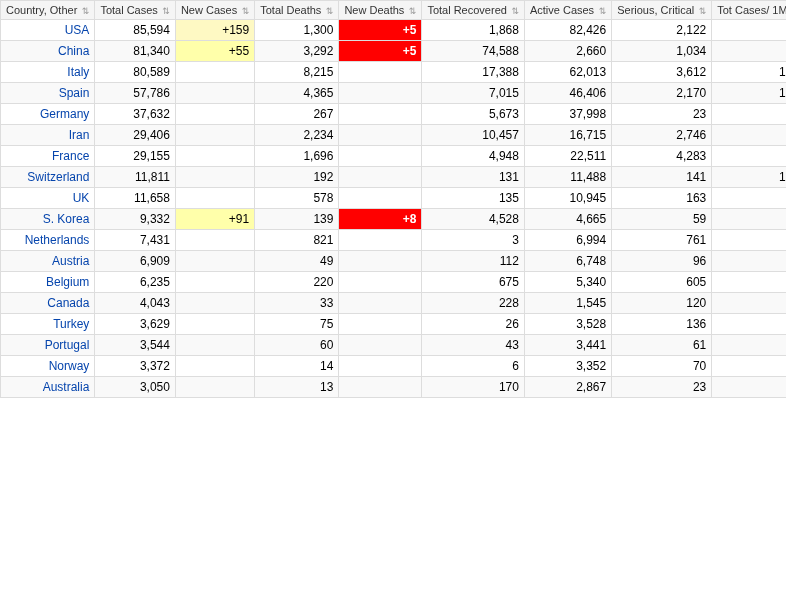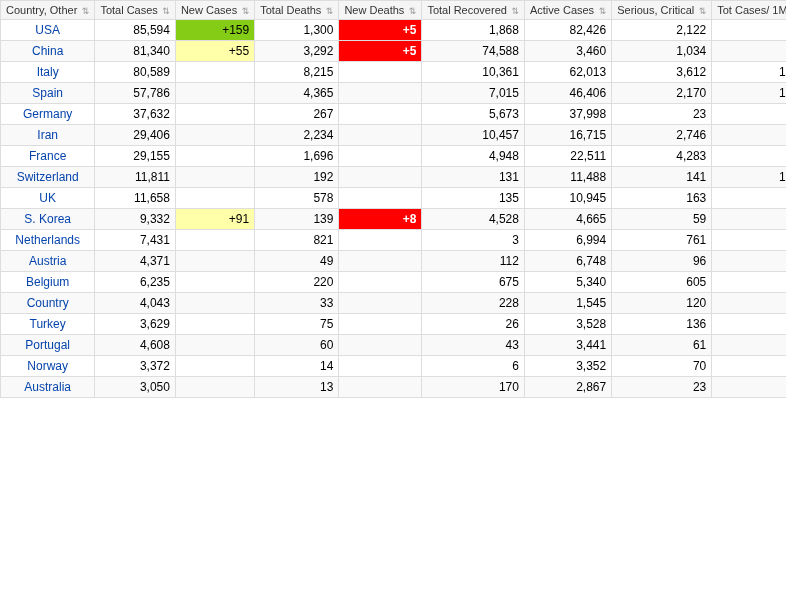--- a/index.html
+++ b/index.html
@@ -1,23 +1,23 @@
 <!DOCTYPE html>
 <html><head>
   <meta charset="utf-8">
   <style>
     * { box-sizing: border-box; margin: 0; padding: 0; }
     body { font-family: Arial, sans-serif; font-size: 12px; background: #fff; }
     table { width: 786px; border-collapse: collapse; }
     th, td { border: 1px solid #ddd; padding: 3px 5px; text-align: right; white-space: nowrap; }
     th { background: #f5f5f5; color: #333; font-size: 11px; font-weight: normal; cursor: pointer; position: relative; }
     th .sort-icon { font-size: 9px; color: #999; margin-left: 2px; }
-    td.country-col { text-align: center; }
+    td.country-col { text-align: right; }
     td a { color: #0645ad; text-decoration: none; }
-    .new-cases-yellow { background: #84cc16; }
+    .new-cases-yellow { background: #fef9c3; }
     .new-deaths-red { background: #ff0000; color: #fff; font-weight: bold; }
     tr:nth-child(even) { background: #f9f9f9; }
     tr:nth-child(even) .new-cases-yellow { background: #ffffaa; }
     tr:nth-child(even) .new-deaths-red { background: #ff0000; }
     th:first-child { text-align: left; }
   </style>
 </head>
 <body>
 
 <table>
@@ -46,31 +46,31 @@
         <td>2,122</td>
         <td>259</td>
       </tr>
       <tr>
         <td class="country-col"><a href="#">China</a></td>
         <td>81,340</td>
         <td class="new-cases-yellow">+55</td>
         <td>3,292</td>
         <td class="new-deaths-red">+5</td>
         <td>74,588</td>
-        <td>3,460</td>
+        <td>2,660</td>
         <td>1,034</td>
         <td>57</td>
       </tr>
       <tr>
         <td class="country-col"><a href="#">Italy</a></td>
         <td>80,589</td>
         <td></td>
         <td>8,215</td>
         <td></td>
-        <td>10,361</td>
+        <td>17,388</td>
         <td>62,013</td>
         <td>3,612</td>
         <td>1,333</td>
       </tr>
       <tr>
         <td class="country-col"><a href="#">Spain</a></td>
         <td>57,786</td>
         <td></td>
         <td>4,365</td>
         <td></td>
@@ -151,42 +151,42 @@
         <td></td>
         <td>821</td>
         <td></td>
         <td>3</td>
         <td>6,994</td>
         <td>761</td>
         <td>434</td>
       </tr>
       <tr>
         <td class="country-col"><a href="#">Austria</a></td>
-        <td>4,371</td>
+        <td>6,909</td>
         <td></td>
         <td>49</td>
         <td></td>
         <td>112</td>
         <td>6,748</td>
         <td>96</td>
         <td>767</td>
       </tr>
       <tr>
         <td class="country-col"><a href="#">Belgium</a></td>
         <td>6,235</td>
         <td></td>
         <td>220</td>
         <td></td>
         <td>675</td>
         <td>5,340</td>
         <td>605</td>
         <td>538</td>
       </tr>
       <tr>
-        <td class="country-col"><a href="#">Country</a></td>
+        <td class="country-col"><a href="#">Canada</a></td>
         <td>4,043</td>
         <td></td>
         <td>33</td>
         <td></td>
         <td>228</td>
         <td>1,545</td>
         <td>120</td>
         <td>107</td>
       </tr>
       <tr>
@@ -195,21 +195,21 @@
         <td></td>
         <td>75</td>
         <td></td>
         <td>26</td>
         <td>3,528</td>
         <td>136</td>
         <td>43</td>
       </tr>
       <tr>
         <td class="country-col"><a href="#">Portugal</a></td>
-        <td>4,608</td>
+        <td>3,544</td>
         <td></td>
         <td>60</td>
         <td></td>
         <td>43</td>
         <td>3,441</td>
         <td>61</td>
         <td>348</td>
       </tr>
       <tr>
         <td class="country-col"><a href="#">Norway</a></td>

